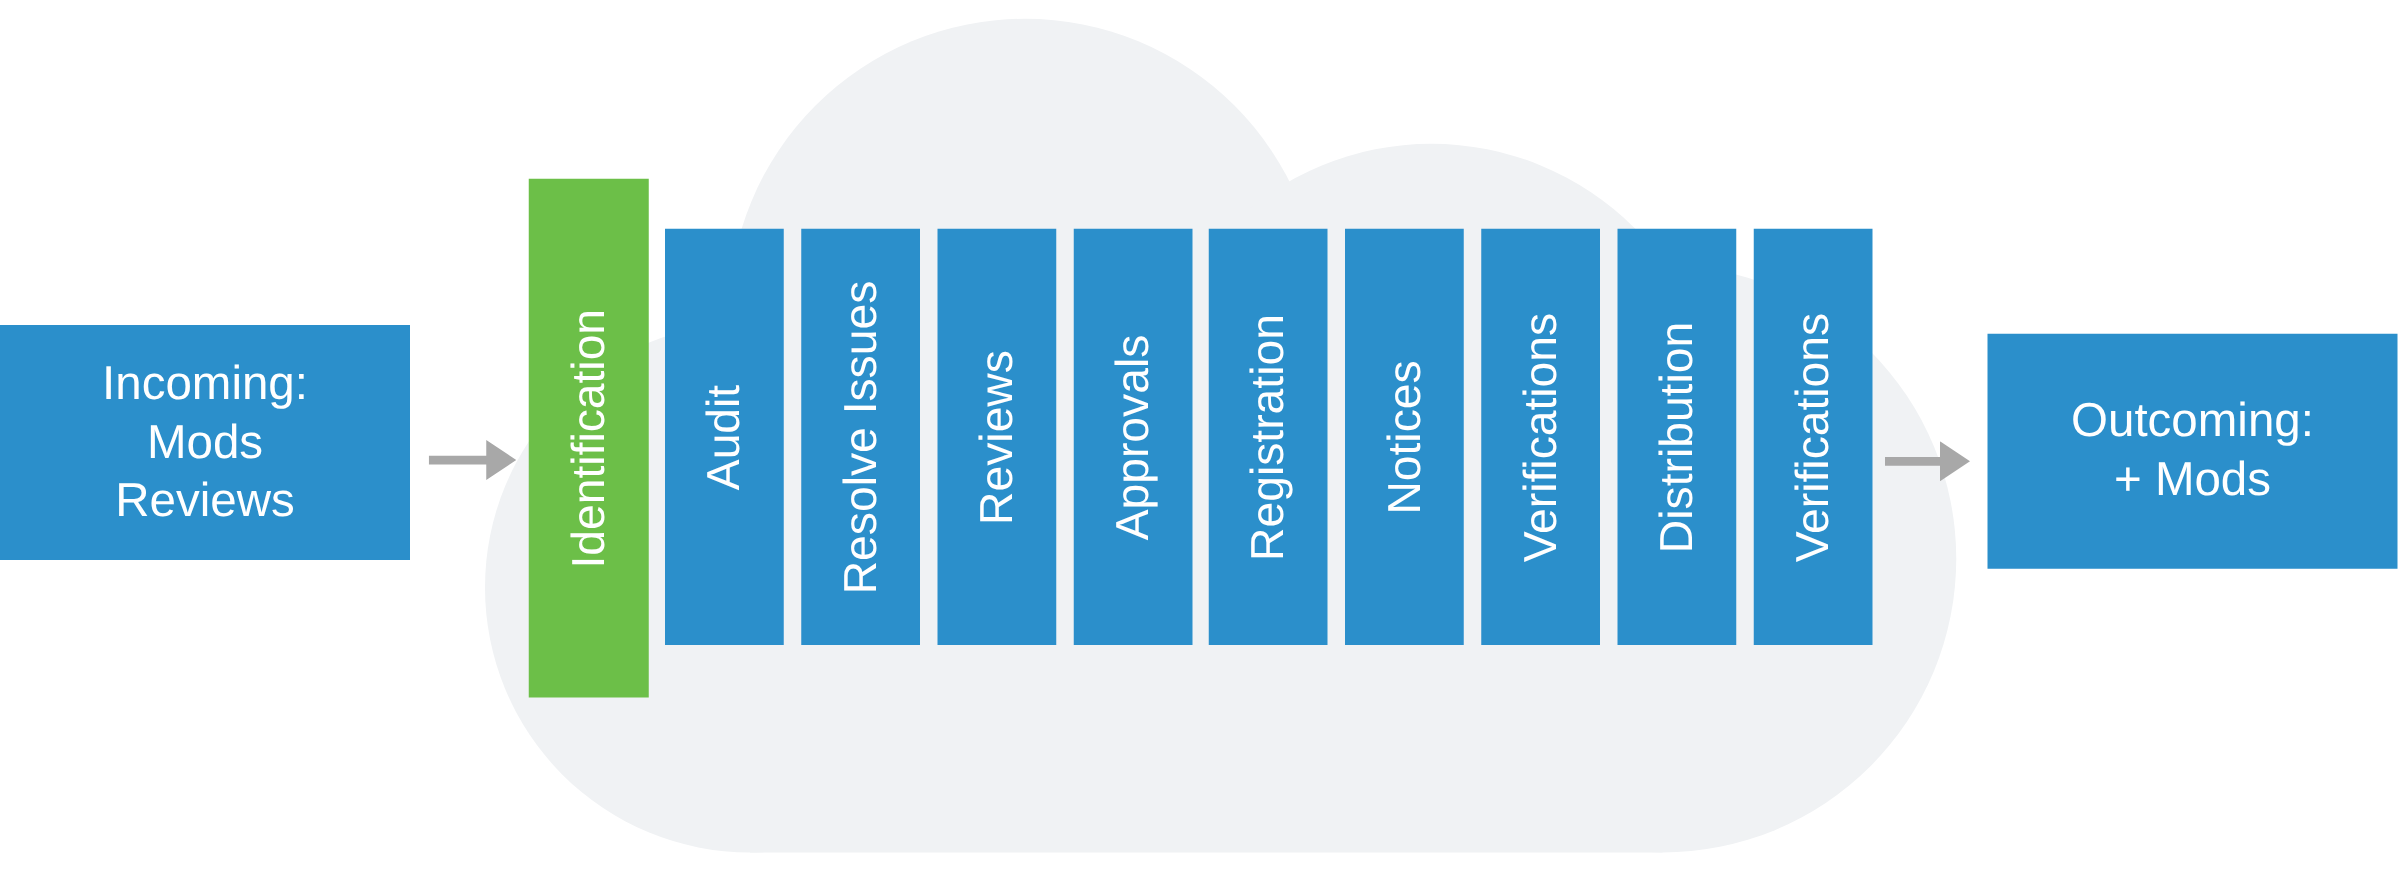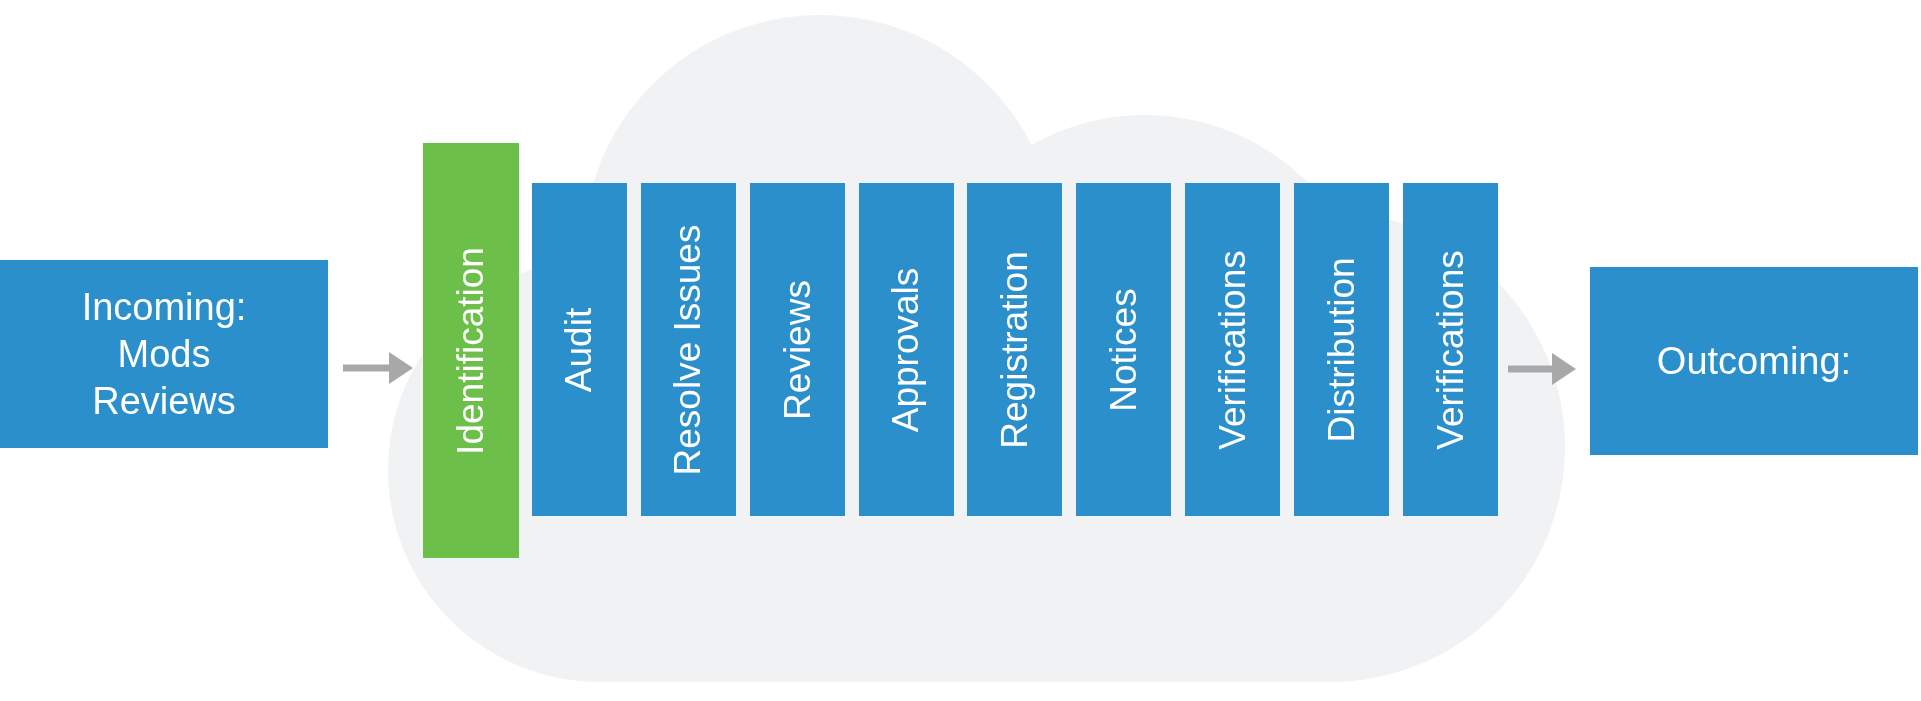--- a/index.html
+++ b/index.html
@@ -130,15 +130,16 @@
   <div class="vbar step" style="left:1403px">
     <span class="vlabel">Verifications</span>
   </div>
 
   <svg class="arrow-svg right" width="68" height="32" viewBox="0 0 68 32" aria-hidden="true">
     <polygon class="arrow-fill" points="0,12.5 44,12.5 44,0 68,16 44,32 44,19.5 0,19.5"></polygon>
   </svg>
 
   <div class="io-box right">
     <div>Outcoming:</div>
+    <div>+ Mods</div>
   </div>
 
 </div>
 
 </body></html>

